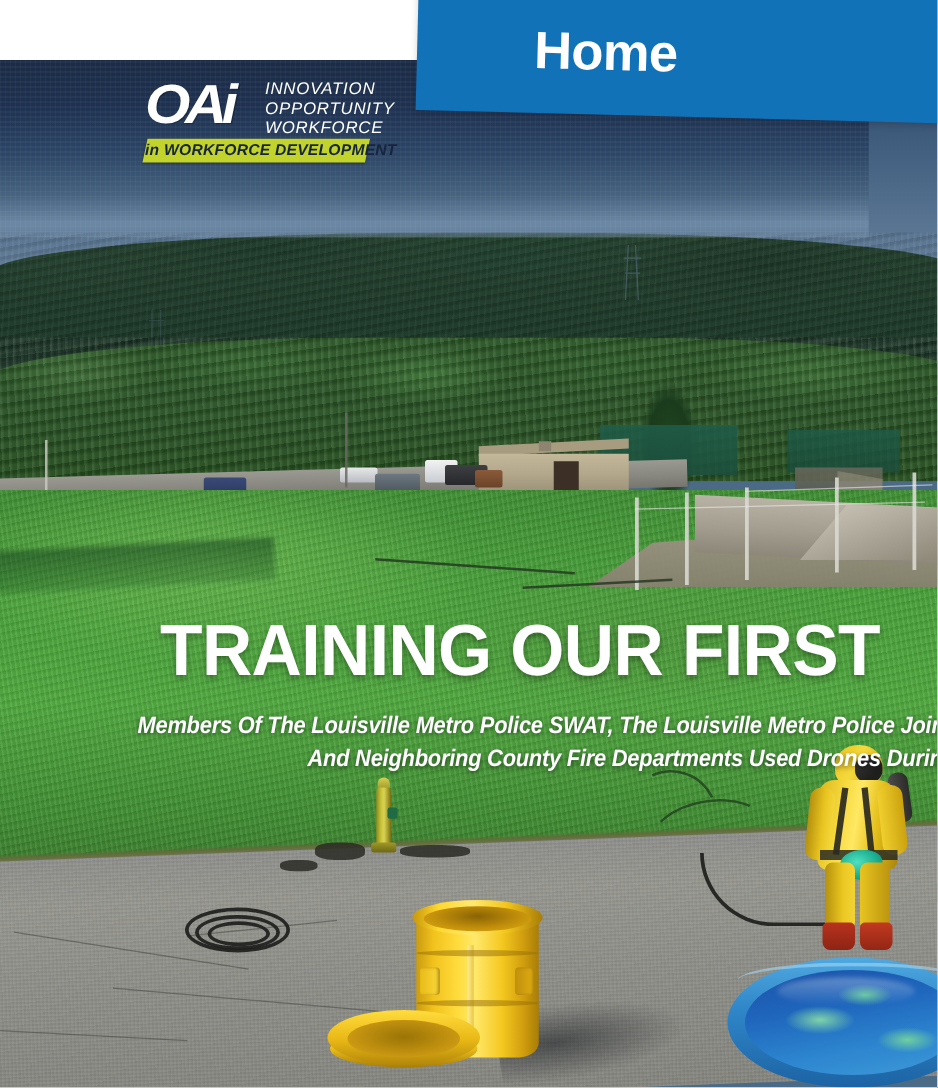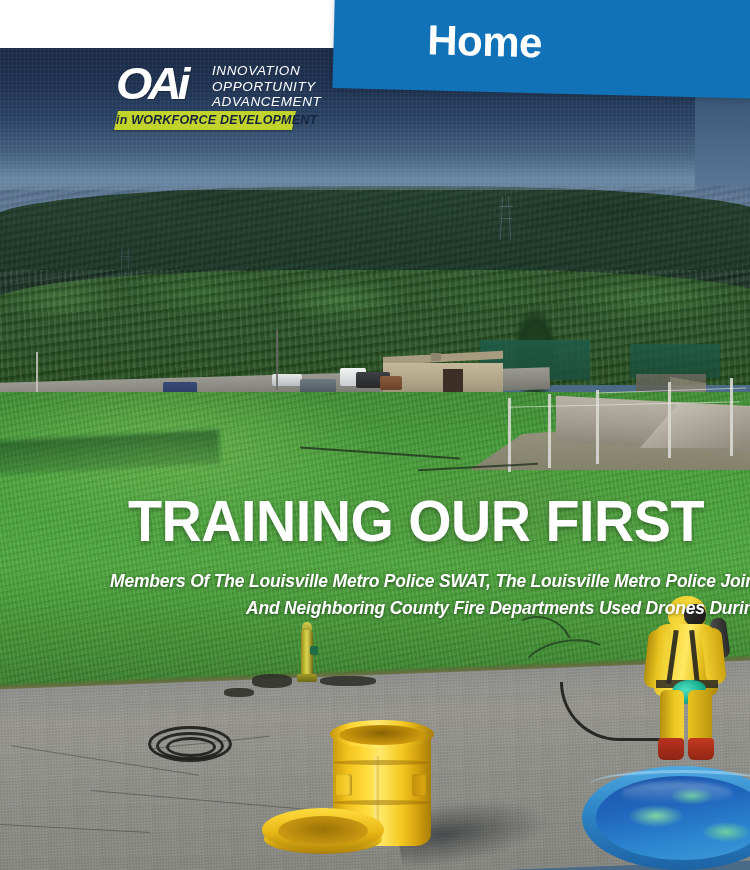--- a/index.html
+++ b/index.html
@@ -921,21 +921,21 @@
 
   <div class="header-bar">
     <div class="header-fade-r"></div>
   </div>
 
   <a class="logo" href="#">
     <div class="logo-mark">OAi</div>
     <div class="logo-words">
       <div>INNOVATION</div>
       <div>OPPORTUNITY</div>
-      <div>ADVANCEMENT</div>
+      <div>WORKFORCE</div>
     </div>
     <div class="logo-banner">
       <span>in WORKFORCE DEVELOPMENT</span>
     </div>
   </a>
 
   <div class="home-tab">
     <div class="home-tab-label">Home</div>
   </div>
 

